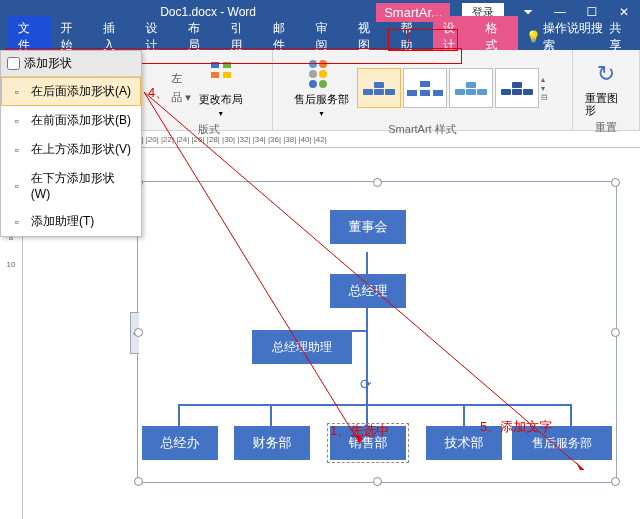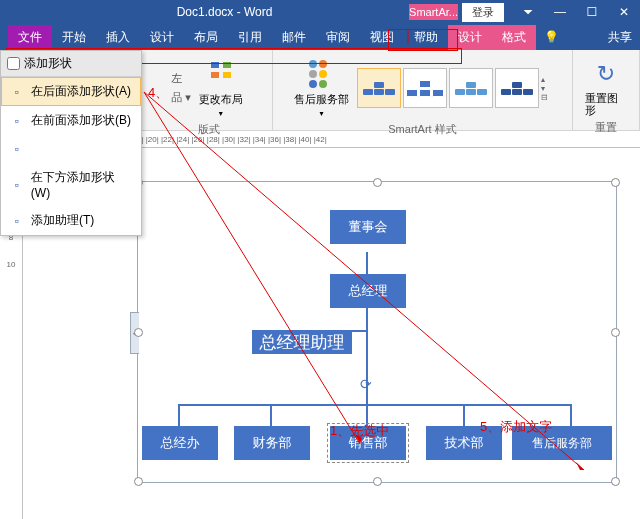--- a/index.html
+++ b/index.html
@@ -14,34 +14,34 @@
 }
 .title-bar {
   height: 24px;
   background: #2b579a;
   color: #fff;
   display: flex;
   align-items: center;
 }
 .title-center { flex: 1; text-align: center; font-size: 12px; }
 .title-right { display: flex; align-items: center; height: 100%; }
-.smartart-tab { background: #e8568b; padding: 2px 0; margin-right: 4px; font-size: 11px; }
+.smartart-tab { background: #e8568b; padding: 2px 8px; margin-right: 12px; font-size: 13px; }
 .login-btn { background: #fff; color: #333; padding: 2px 10px; margin-right: 8px; font-size: 11px; }
 .win-btn { width: 32px; height: 24px; display: flex; align-items: center; justify-content: center; cursor: pointer; }
 .menu-bar {
   height: 26px;
   background: #2b579a;
   color: #fff;
   display: flex;
   align-items: center;
   padding: 0 8px;
   gap: 0;
 }
 .menu-item { padding: 4px 10px; font-size: 12px; cursor: pointer; }
-.menu-item.file { background: #a21caf; }
+.menu-item.file { background: #1d4ed8; }
 .menu-item.design { background: #e8568b; }
 .menu-right { margin-left: auto; display: flex; align-items: center; gap: 8px; }
 .ribbon {
   height: 80px;
   background: #f3f3f3;
   border-bottom: 1px solid #d4d4d4;
   display: flex;
   position: relative;
 }
 .dropdown {
@@ -188,20 +188,21 @@
   <div class="menu-item">布局</div>
   <div class="menu-item">引用</div>
   <div class="menu-item">邮件</div>
   <div class="menu-item">审阅</div>
   <div class="menu-item">视图</div>
   <div class="menu-item">帮助</div>
   <div class="menu-item design">设计</div>
   <div class="menu-item design">格式</div>
   <div style="margin-left:8px;display:flex;align-items:center;gap:2px;">
     <span>💡</span>
+    <span>操作说明搜索</span>
   </div>
   <div class="menu-right">
     <div>共享</div>
   </div>
 </div>
 
 <div class="ribbon">
   <div style="width:146px"></div>
 
   <div class="ribbon-group" style="width:110px">
@@ -309,20 +310,21 @@
     <div class="dd-item active">
       <span class="dd-icon">▫</span>
       <span>在后面添加形状(A)</span>
     </div>
     <div class="dd-item">
       <span class="dd-icon">▫</span>
       <span>在前面添加形状(B)</span>
     </div>
     <div class="dd-item">
       <span class="dd-icon">▫</span>
+      <span>在上方添加形状(V)</span>
     </div>
     <div class="dd-item">
       <span class="dd-icon">▫</span>
       <span>在下方添加形状(W)</span>
     </div>
     <div class="dd-item">
       <span class="dd-icon">▫</span>
       <span>添加助理(T)</span>
     </div>
   </div>
@@ -357,21 +359,21 @@
       <div class="connector" style="left:164px;top:148px;width:66px;height:2px"></div>
       <div class="connector" style="left:40px;top:222px;width:394px;height:2px"></div>
       <div class="connector" style="left:40px;top:222px;width:2px;height:22px"></div>
       <div class="connector" style="left:132px;top:222px;width:2px;height:22px"></div>
       <div class="connector" style="left:228px;top:222px;width:2px;height:22px"></div>
       <div class="connector" style="left:325px;top:222px;width:2px;height:22px"></div>
       <div class="connector" style="left:432px;top:222px;width:2px;height:22px"></div>
 
       <div class="org-node" style="left:192px;top:28px;width:76px;height:34px">董事会</div>
       <div class="org-node" style="left:192px;top:92px;width:76px;height:34px">总经理</div>
-      <div class="org-node" style="left:114px;top:148px;width:100px;height:24px;font-size:17px">总经理助理</div>
+      <div class="org-node" style="left:114px;top:148px;width:100px;height:34px;font-size:12px">总经理助理</div>
 
       <div class="org-node" style="left:4px;top:244px;width:76px;height:34px">总经办</div>
       <div class="org-node" style="left:96px;top:244px;width:76px;height:34px">财务部</div>
       <div class="org-node" style="left:192px;top:244px;width:76px;height:34px;outline:1px dashed #888;outline-offset:2px">销售部</div>
       <div class="org-node" style="left:288px;top:244px;width:76px;height:34px">技术部</div>
       <div class="org-node" style="left:374px;top:244px;width:100px;height:34px;font-size:12px">售后服务部</div>
 
       <div class="symbol-c" style="left:222px;top:194px">⟳</div>
     </div>
 

